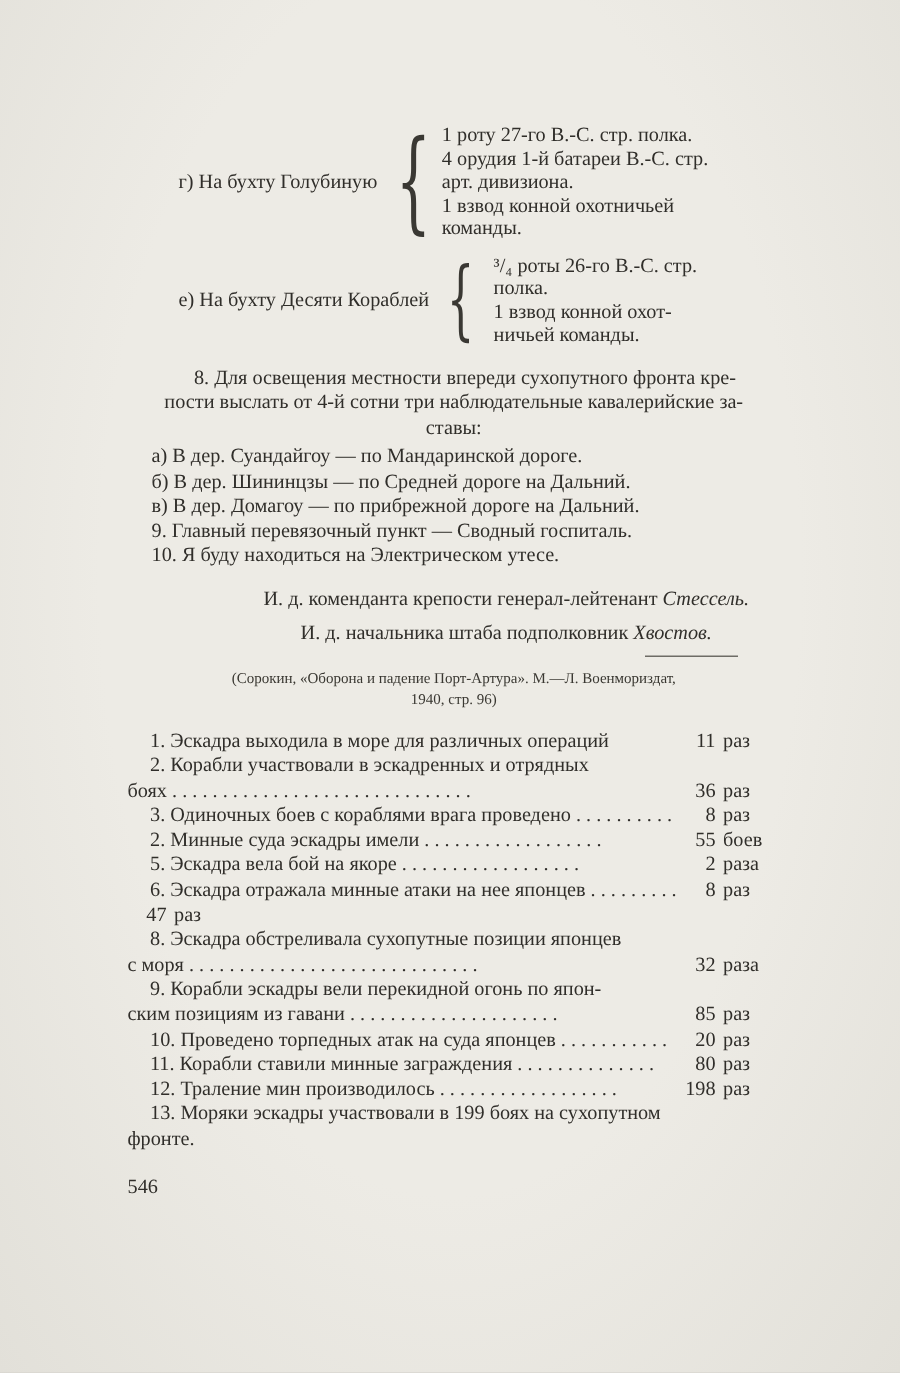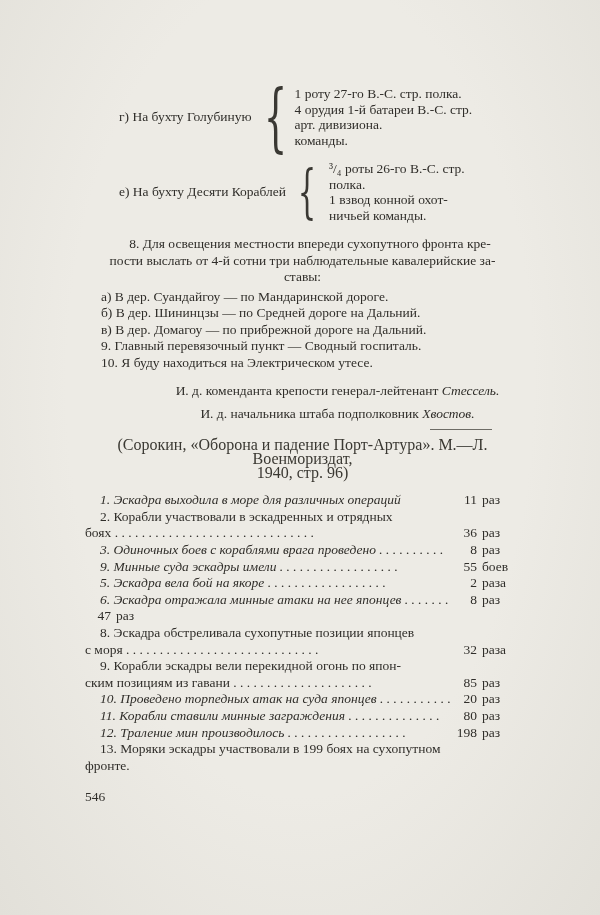--- a/index.html
+++ b/index.html
@@ -43,47 +43,48 @@
   .sigs { margin-top: 12px; padding-left: 70px; text-align: center; }
   .sig-line { line-height: 16px; margin-bottom: 7px; white-space: nowrap; }
   .sig-name { font-style: italic; }
   .sig-rule { width: 62px; height: 0; border-top: 1px solid #6e6c66; margin: 1px 28px 0 auto; }
 
   
   .section-heading {
     margin-top: 15px; text-align: center; font-weight: bold;
     font-size: 14.5px; letter-spacing: 0.2px; line-height: 18px;
   }
-  .source { text-align: center; font-size: 16px; line-height: 14px; margin-top: 8px; color: #3a3832; }
+  .source { text-align: center; font-size: 10px; line-height: 14px; margin-top: 8px; color: #3a3832; }
 
   
   .stats { margin-top: 12px; }
   .stat-first { line-height: 16.6px; padding-left: 15px; white-space: nowrap; overflow: hidden; }
   .stat-last { display: flex; align-items: baseline; line-height: 16.6px; }
   .stat-text { flex: 1 1 auto; white-space: nowrap; overflow: hidden; }
-  .stat-text.ind { padding-left: 15px; font-style: italic; }
+  .stat-text.ind { padding-left: 15px; }
   .v-num { flex: 0 0 26px; text-align: right; white-space: nowrap; }
   .v-unit { flex: 0 0 38px; padding-left: 5px; white-space: nowrap; }
 
   .pageno { margin-top: 15px; line-height: 16px; }
 </style>
 </head>
 <body>
 
 <div class="page">
 
   <div class="deploy">
 
     <div class="deploy-item">
       <span class="deploy-label">г) На бухту Голубиную</span>
       <span class="brace b5">{</span>
       <div class="deploy-lines">
         <div class="dline">1 роту 27-го В.-С. стр. полка.</div>
         <div class="dline">4 орудия 1-й батареи В.-С. стр.</div>
         <div class="dline">арт. дивизиона.</div>
+        <div class="dline">1 взвод конной охотничьей</div>
         <div class="dline">команды.</div>
       </div>
     </div>
 
 
     <div class="deploy-item">
       <span class="deploy-label">е) На бухту Десяти Кораблей</span>
       <span class="brace b4">{</span>
       <div class="deploy-lines">
         <div class="dline">³/₄ роты 26-го В.-С. стр.</div>
@@ -147,21 +148,21 @@
     <div class="stat-item">
       <div class="stat-last">
         <span class="stat-text ind">3. Одиночных боев с кораблями врага проведено . . . . . . . . . .</span>
         <span class="v-num">8</span>
         <span class="v-unit">раз</span>
       </div>
     </div>
 
     <div class="stat-item">
       <div class="stat-last">
-        <span class="stat-text ind">9. Минные суда эскадры имели . . . . . . . . . . . . . . . . . .</span>
+        <span class="stat-text ind">2. Минные суда эскадры имели . . . . . . . . . . . . . . . . . .</span>
         <span class="v-num">55</span>
         <span class="v-unit">боев</span>
       </div>
     </div>
 
     <div class="stat-item">
       <div class="stat-last">
         <span class="stat-text ind">5. Эскадра вела бой на якоре . . . . . . . . . . . . . . . . . .</span>
         <span class="v-num">2</span>
         <span class="v-unit">раза</span>

